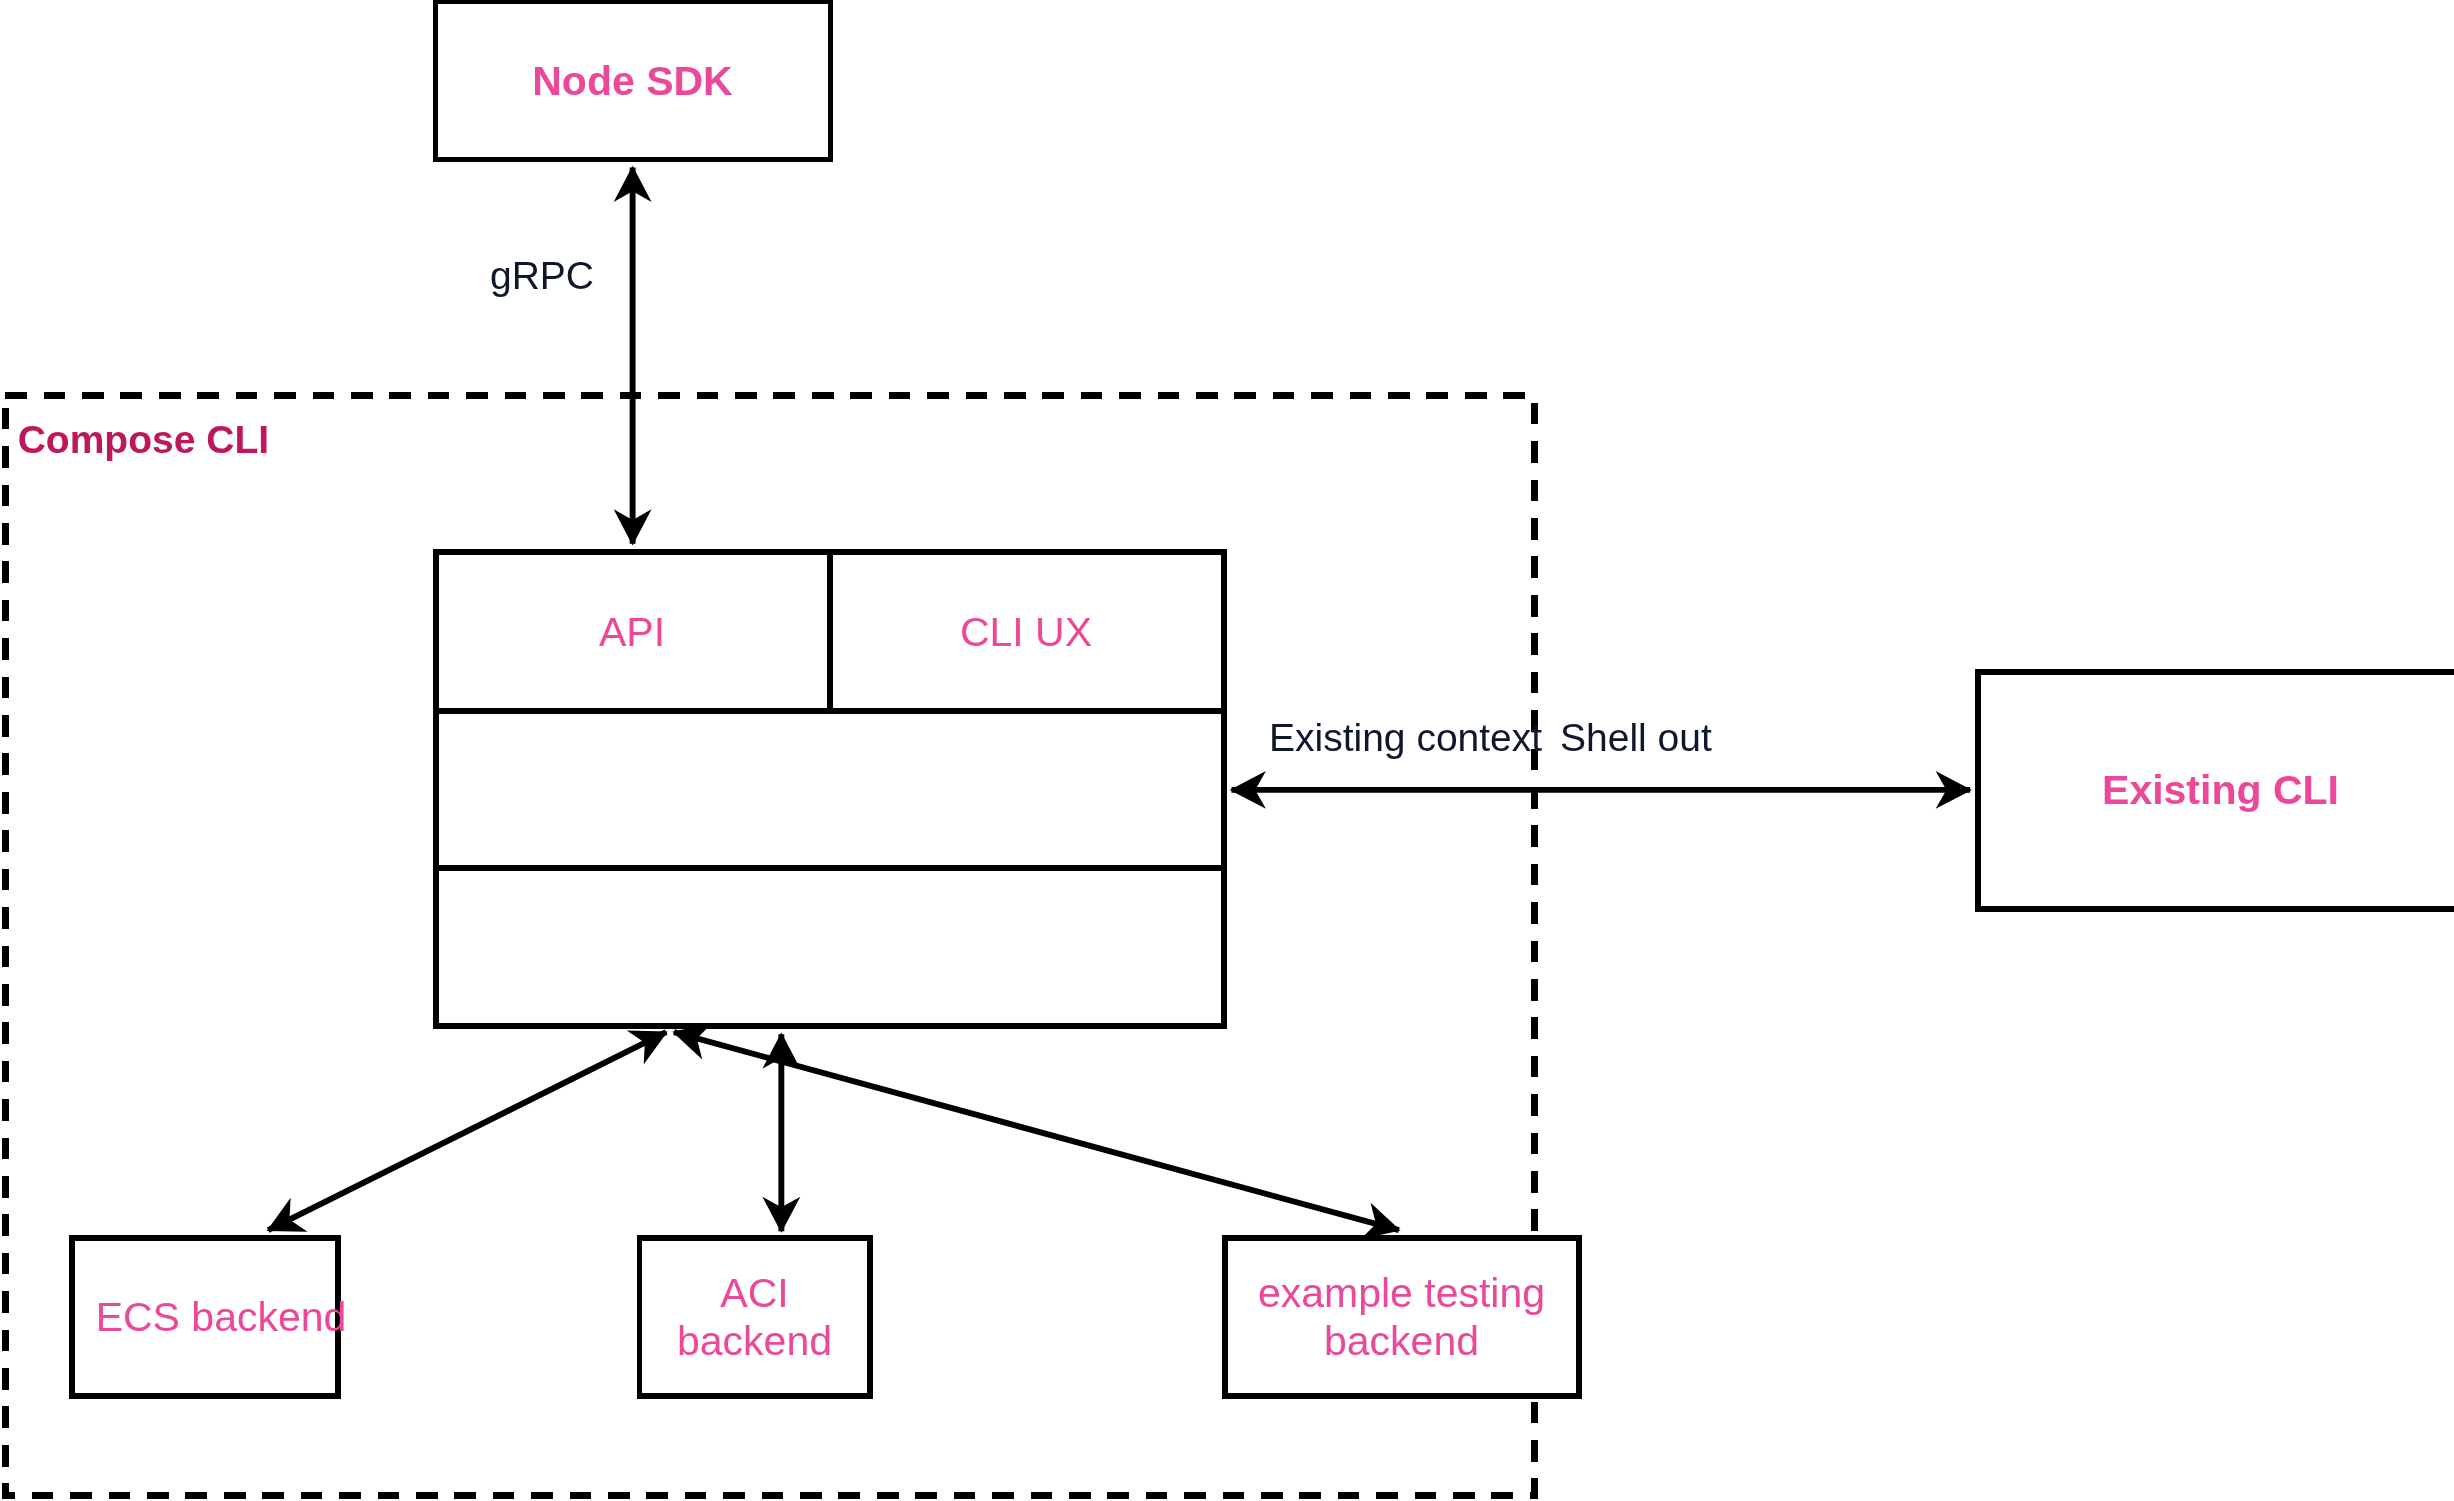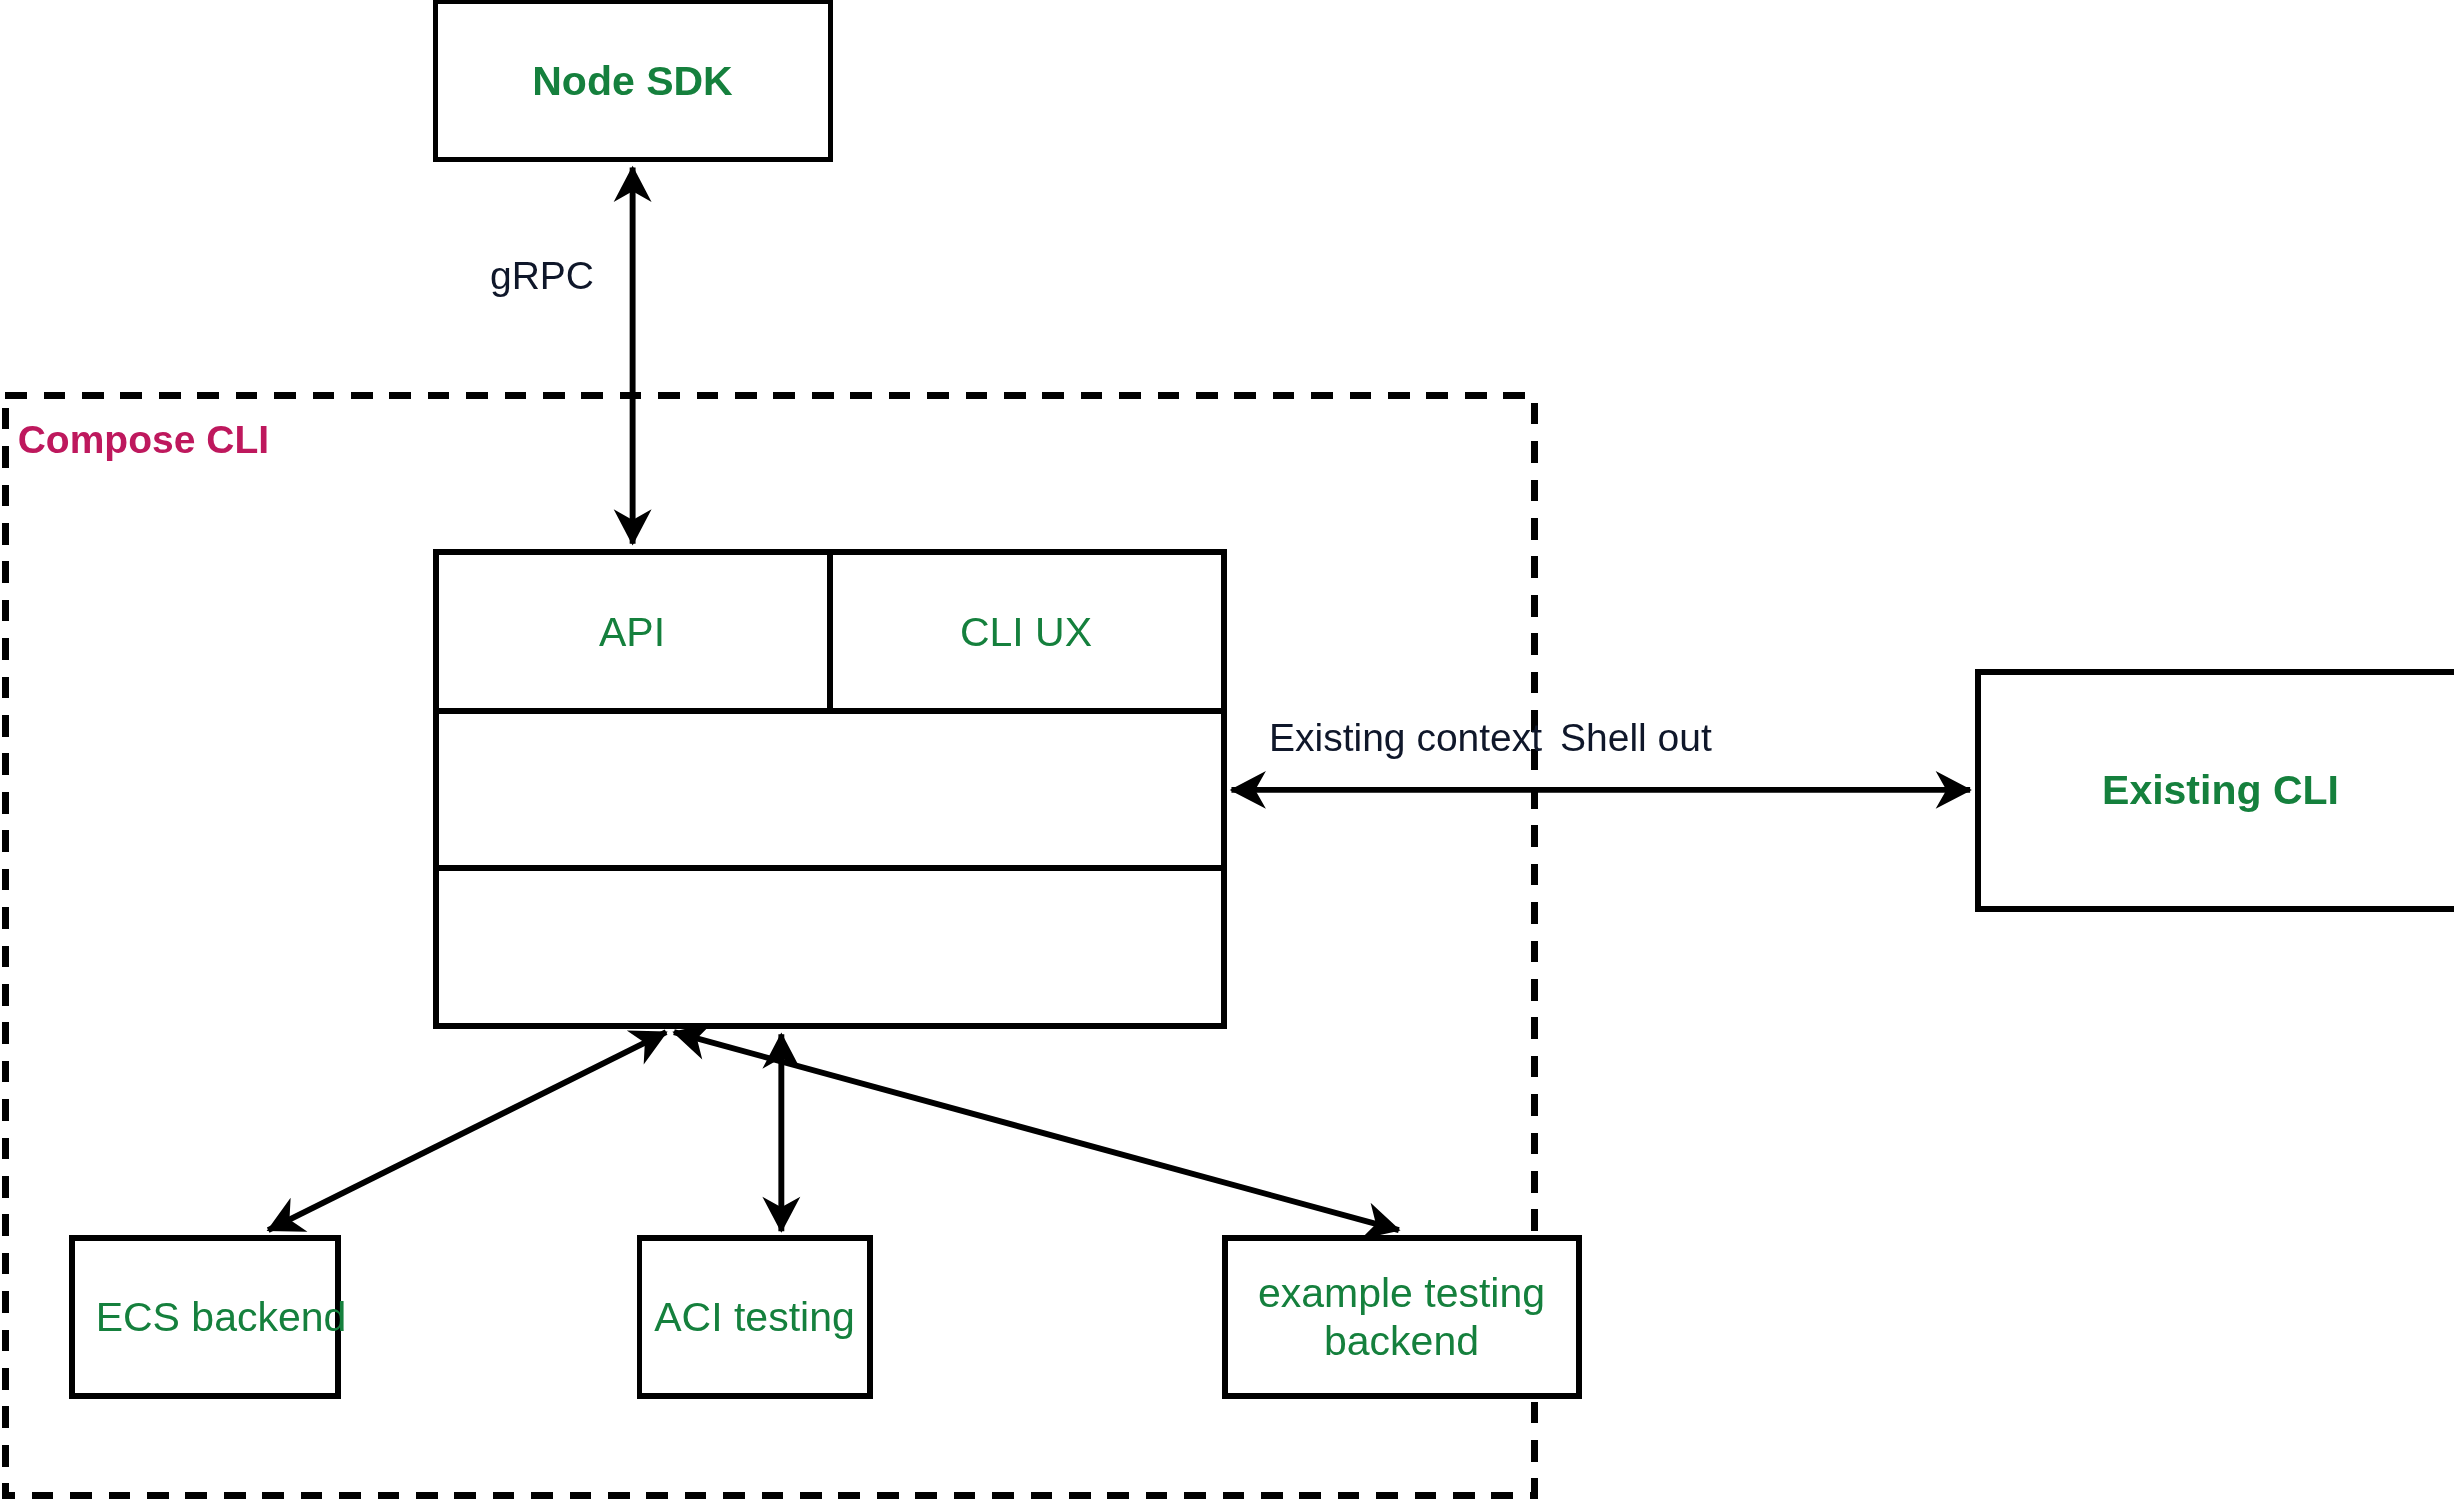--- a/index.html
+++ b/index.html
@@ -25,21 +25,21 @@
     height: 1501px;
     pointer-events: none;
   }
   
   .node-label {
     position: absolute;
     display: flex;
     align-items: center;
     justify-content: center;
     text-align: center;
-    color: #15803d;
+    color: #ec4899;
     line-height: 1.18;
     white-space: pre-line;
     font-size: 41px;
     font-weight: 400;
   }
   .node-label.bold { font-weight: 700; }
   .edge-label {
     position: absolute;
     color: #0f172a;
     font-size: 39px;
@@ -99,21 +99,21 @@
   <div class="node-label" style="left:435px; top:552px; width:394px; height:160px;">API</div>
 
   <div class="node-label" style="left:829px; top:552px; width:394px; height:160px;">CLI UX</div>
 
 
 
   <div class="node-label bold" style="left:1978px; top:672px; width:485px; height:237px;">Existing CLI</div>
 
   <div class="node-label" style="left:88px; top:1238px; width:266px; height:158px;">ECS backend</div>
 
-  <div class="node-label" style="left:639px; top:1238px; width:231px; height:158px;">ACI testing</div>
+  <div class="node-label" style="left:639px; top:1238px; width:231px; height:158px;">ACI backend</div>
 
   <div class="node-label" style="left:1224px; top:1238px; width:355px; height:158px;">example testing
 backend</div>
 
   <div class="edge-label" style="left:490px; top:254px;">gRPC</div>
 
   <div class="edge-label" style="left:1269px; top:716px;">Existing context</div>
 
   <div class="edge-label" style="left:1560px; top:716px;">Shell out</div>
 

